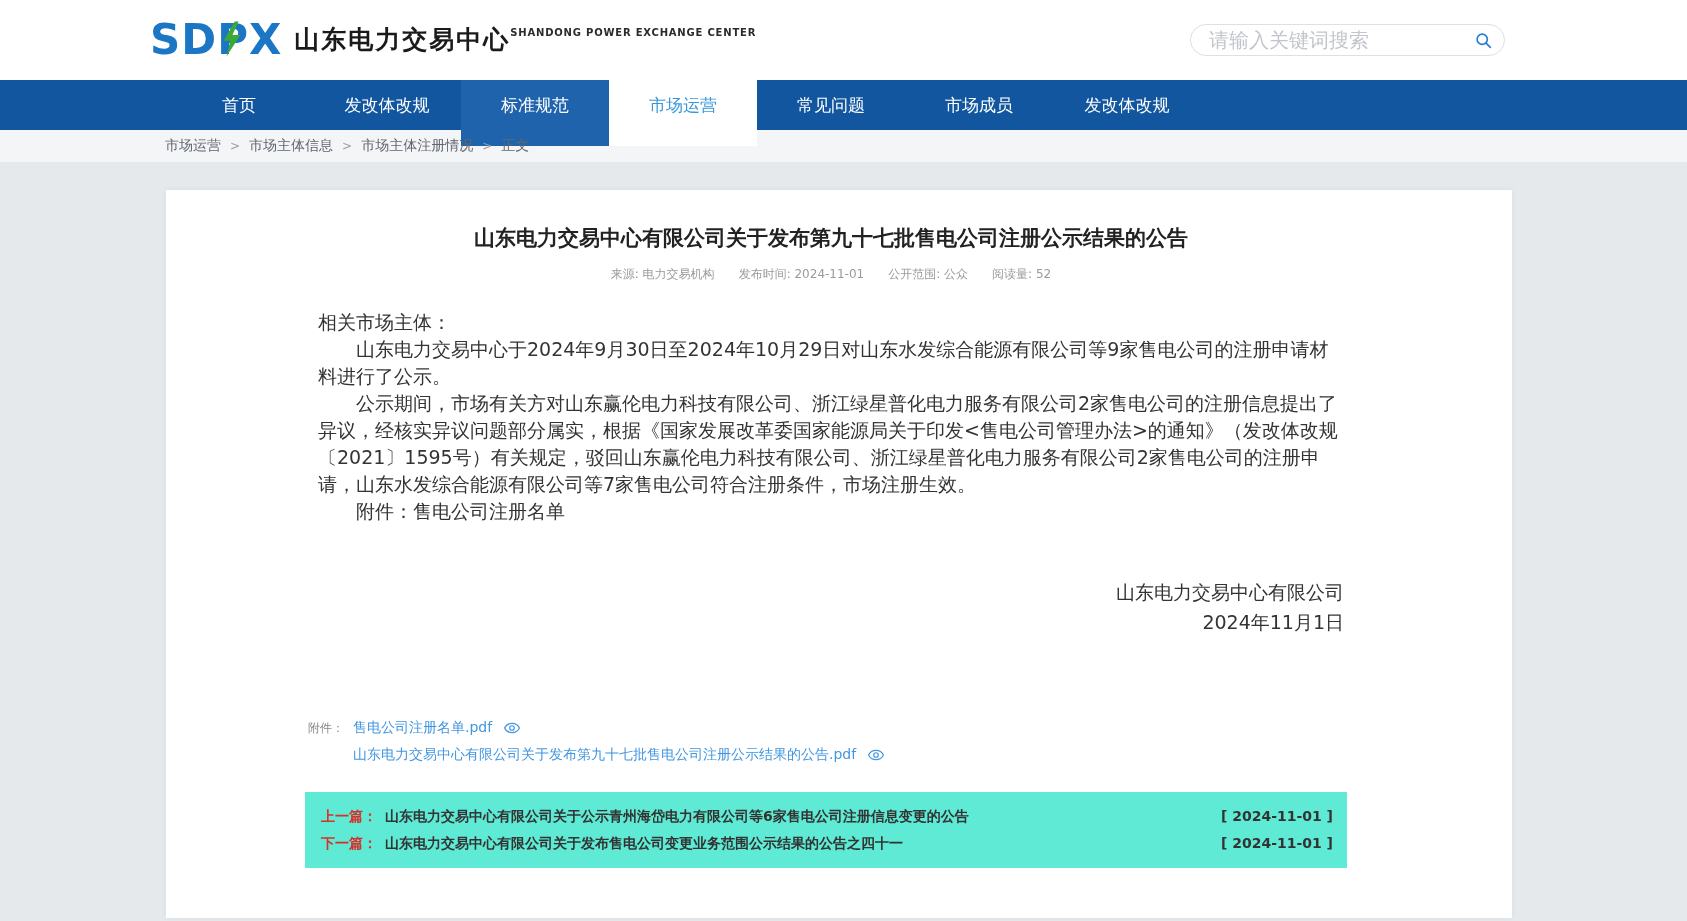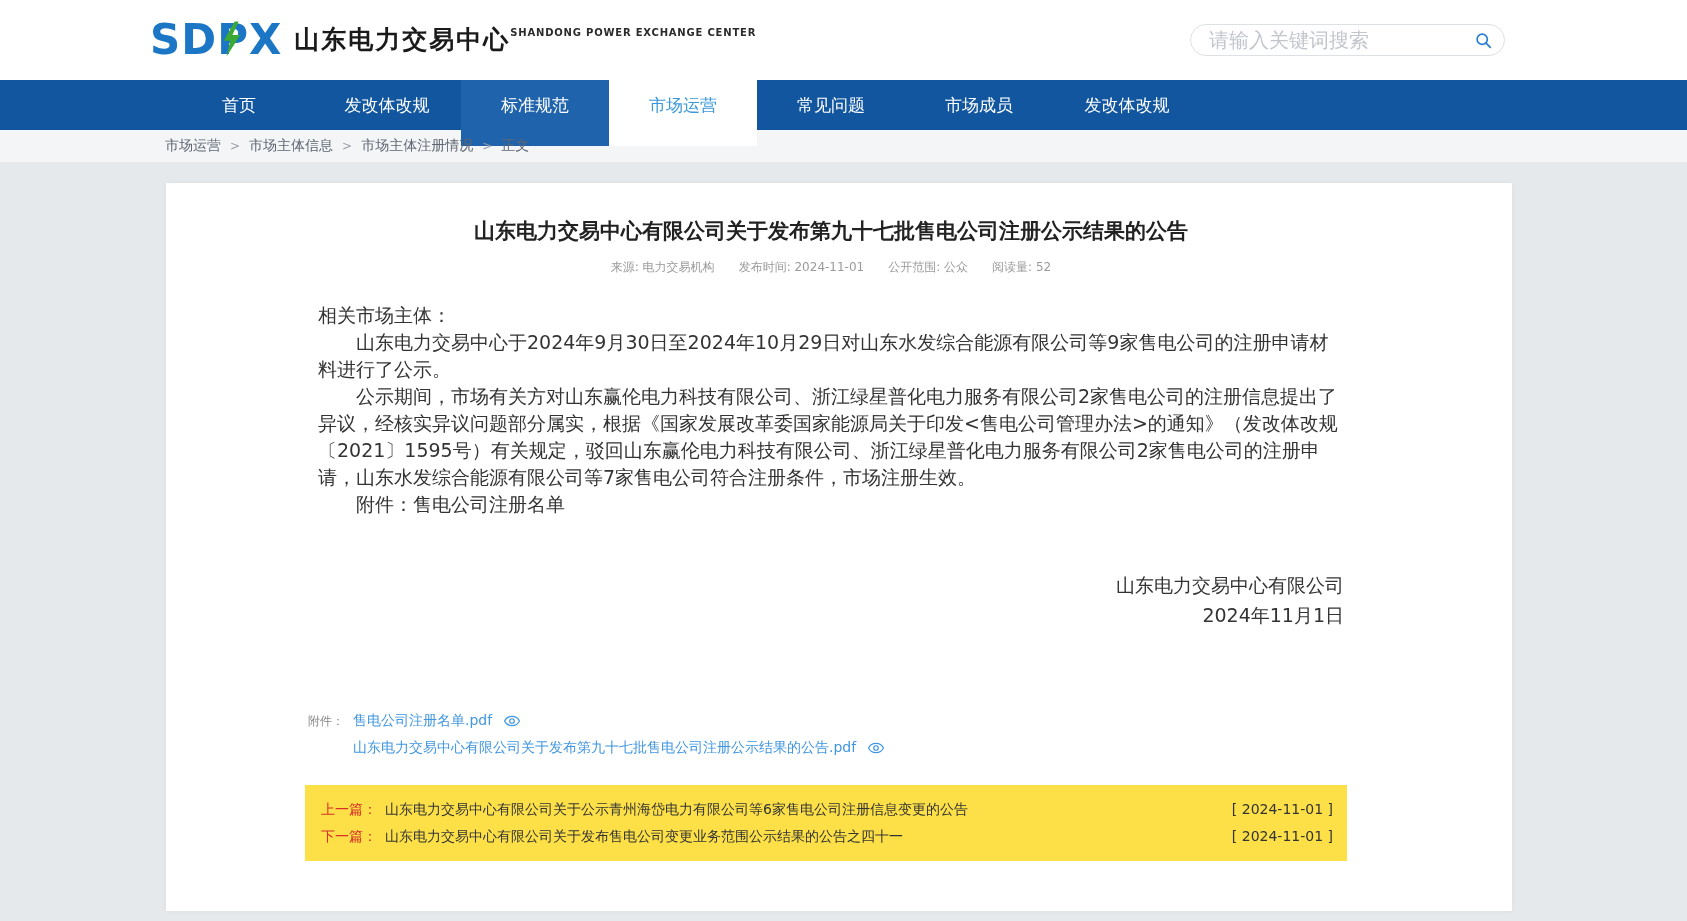--- a/index.html
+++ b/index.html
@@ -39,21 +39,21 @@
 
   
   .breadcrumb {
     height: 32px; background: #f3f5f6; display: flex; align-items: center;
     padding-left: 165px; font-size: 14px; color: #606672; gap: 9px;
   }
   .crumb { cursor: pointer; }
   .crumb-sep { color: #9aa0a8; font-size: 12px; }
 
   
-  .main { height: 759px; padding-top: 21px; }
+  .main { height: 759px; padding-top: 28px; }
   .card {
     width: 1346px; height: 728px; margin-left: 166px; background: #ffffff;
     box-shadow: 0 0 6px rgba(0,0,0,0.05);
     padding: 33px 168px 0 152px;
   }
   .article-title {
     text-align: center; font-size: 21px; font-weight: bold; color: #222;
     line-height: 30px;
   }
   .article-meta {
@@ -69,21 +69,21 @@
   .attachments { margin-top: 82px; font-size: 14px; }
   .attach-row { display: flex; align-items: center; margin-bottom: 9px; }
   .attach-label { width: 45px; font-size: 12px; color: #8a8a8a; flex-shrink: 0; margin-left: -10px; }
   .attach-spacer { width: 45px; flex-shrink: 0; margin-left: -10px; }
   .attach-link { color: #4196e0; cursor: pointer; text-decoration: none; }
   .eye-icon { margin-left: 12px; cursor: pointer; display: inline-flex; }
 
   
   .pagebox {
     margin-top: 28px; margin-left: -13px; width: 1042px;
-    background: #fde047; padding: 11px 14px 11px 16px; font-size: 14px;
+    background: #5eead4; padding: 11px 14px 11px 16px; font-size: 14px; font-weight: bold;
   }
   .pagerow { display: flex; align-items: center; line-height: 27px; }
   .pagerow-label { color: #d9302c; flex-shrink: 0; }
   .pagerow-title { color: #333; margin-left: 8px; cursor: pointer; }
   .pagerow-date { margin-left: auto; color: #333; }
 </style>
 </head>
 <body>
 
 <div class="header">

